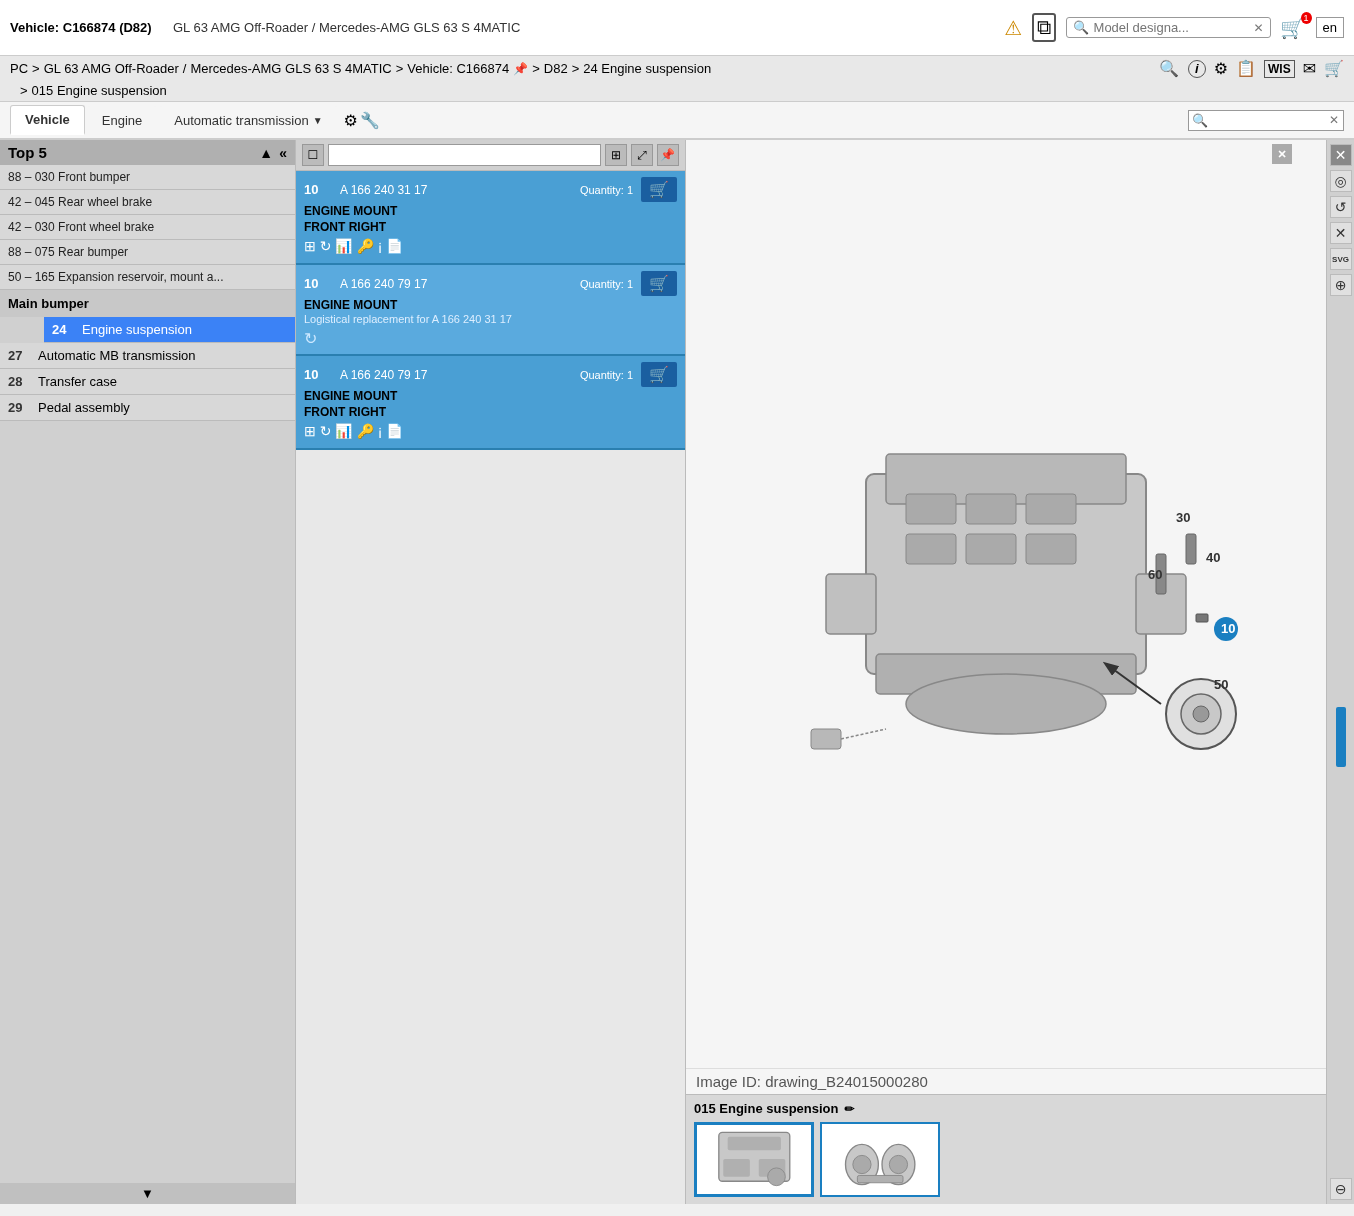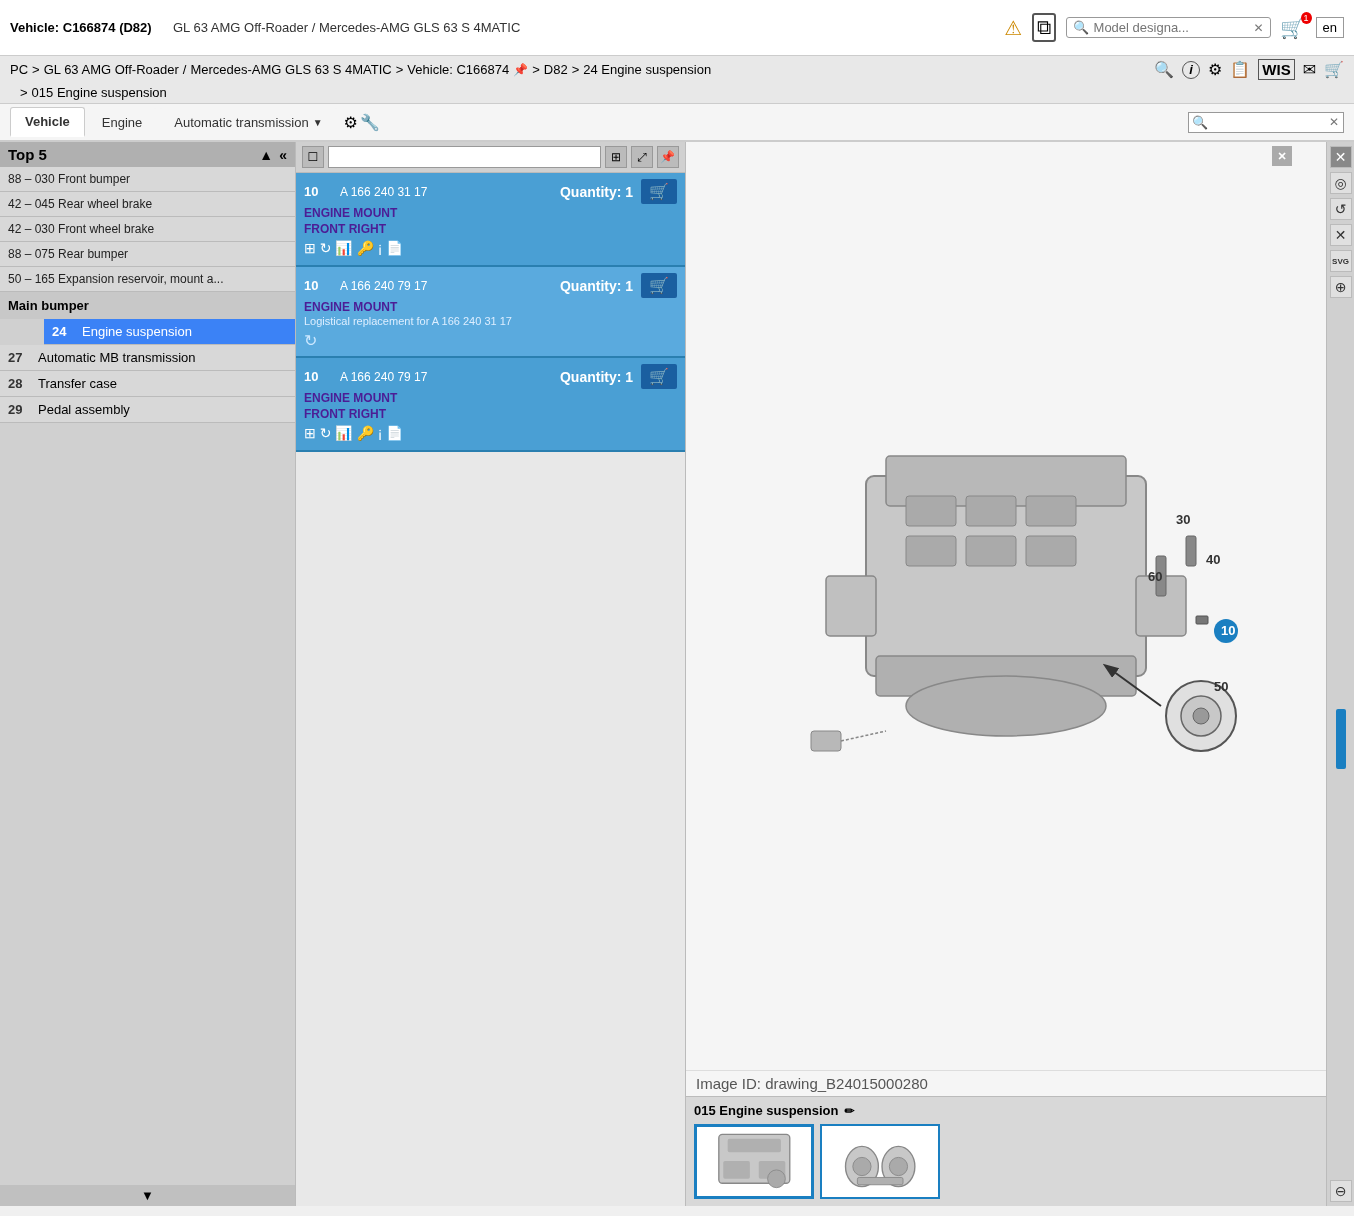--- a/index.html
+++ b/index.html
@@ -37,23 +37,23 @@
     
     .parts-panel { width: 390px; background: #e8e8e8; border-right: 1px solid #bbb; display: flex; flex-direction: column; }
     .parts-toolbar { display: flex; align-items: center; gap: 4px; padding: 4px 6px; background: #d0d0d0; border-bottom: 1px solid #bbb; }
     .parts-toolbar-btn { width: 22px; height: 22px; background: #bbb; border: 1px solid #999; cursor: pointer; display: flex; align-items: center; justify-content: center; font-size: 12px; }
     .parts-search-bar { flex: 1; height: 22px; border: 1px solid #999; background: #fff; }
     .parts-list { flex: 1; overflow-y: auto; }
     .part-item { background: #4a9fd4; border-bottom: 2px solid #2a7fb0; padding: 6px 8px; }
     .part-top { display: flex; align-items: center; gap: 8px; }
     .part-num { color: #fff; font-weight: bold; min-width: 28px; }
     .part-code { color: #fff; font-size: 12px; flex: 1; }
-    .part-qty { color: #fff; font-size: 14px; font-weight: bold; }
+    .part-qty { color: #fff; font-size: 11px; }
     .part-cart-btn { background: #1a5fa0; border: none; color: #fff; padding: 3px 8px; cursor: pointer; display: flex; align-items: center; justify-content: center; font-size: 16px; border-radius: 2px; }
-    .part-name { color: #4c1d95; font-weight: bold; font-size: 12px; margin-top: 2px; }
+    .part-name { color: #000000; font-weight: bold; font-size: 12px; margin-top: 2px; }
     .part-sub { color: #ddeeff; font-size: 11px; margin-top: 1px; }
     .part-icons { display: flex; gap: 4px; margin-top: 4px; }
     .part-icon { font-size: 14px; color: #fff; cursor: pointer; }
     .part-refresh { color: #cce8ff; font-size: 16px; cursor: pointer; }
 
     
     .image-panel { flex: 1; background: #f5f5f5; display: flex; flex-direction: column; position: relative; }
     .image-area { flex: 1; display: flex; align-items: center; justify-content: center; position: relative; overflow: hidden; }
     .image-id { font-size: 15px; color: #555; padding: 4px 10px; border-top: 1px solid #ddd; }
 
@@ -115,21 +115,21 @@
     <span style="cursor:pointer; font-size:12px;">📌</span>
     <span class="sep">&gt;</span>
     <a>D82</a>
     <span class="sep">&gt;</span>
     <a>24 Engine suspension</a>
     <div style="margin-left:auto; display:flex; gap:8px; align-items:center;">
       <span style="cursor:pointer; font-size:16px;">🔍</span>
       <span style="cursor:pointer; font-size:16px; font-style:italic; font-weight:bold; border:1px solid #555; border-radius:50%; width:18px; height:18px; display:flex; align-items:center; justify-content:center; font-size:13px;">i</span>
       <span style="cursor:pointer; font-size:16px;">⚙</span>
       <span style="cursor:pointer; font-size:16px;">📋</span>
-      <span style="cursor:pointer; font-size:15px; font-weight:bold; border:1px solid #555; padding:1px 3px;">WIS</span>
+      <span style="cursor:pointer; font-size:12px; font-weight:bold; border:1px solid #555; padding:1px 3px;">WIS</span>
       <span style="cursor:pointer; font-size:16px;">✉</span>
       <span style="cursor:pointer; font-size:16px;">🛒</span>
     </div>
   </div>
   <div class="breadcrumb-line2">
     <span class="sep">&gt;</span>
     <a>015 Engine suspension</a>
   </div>
 </div>
 

